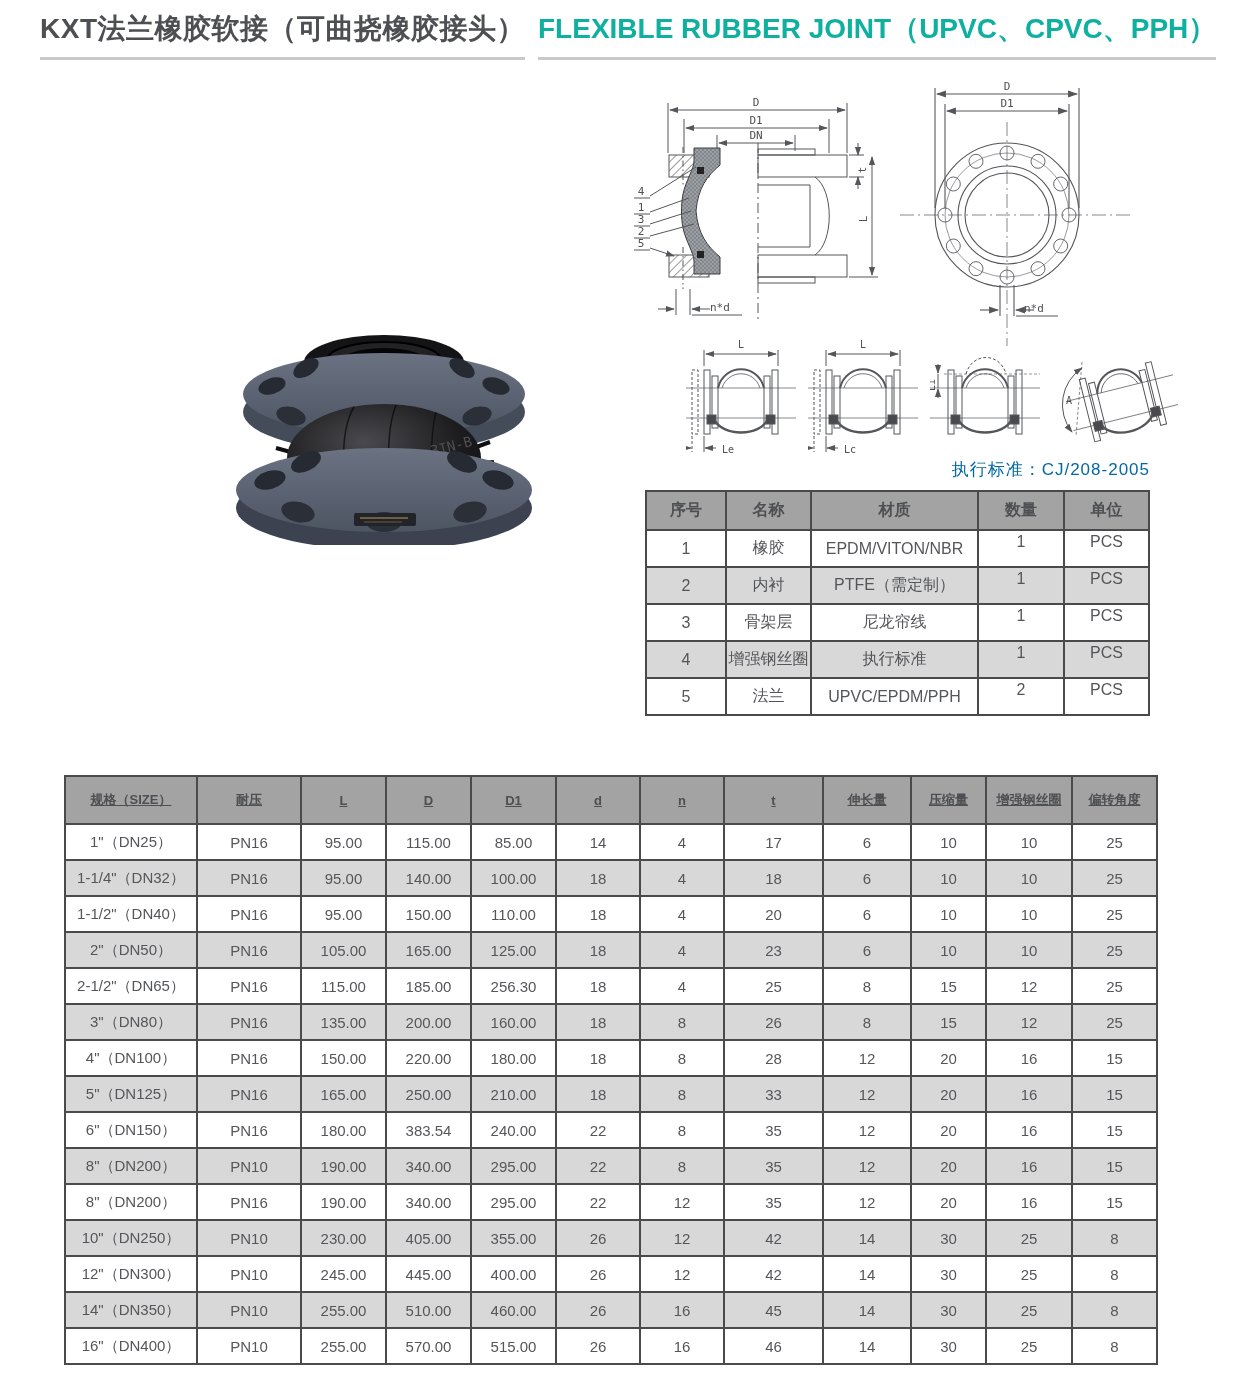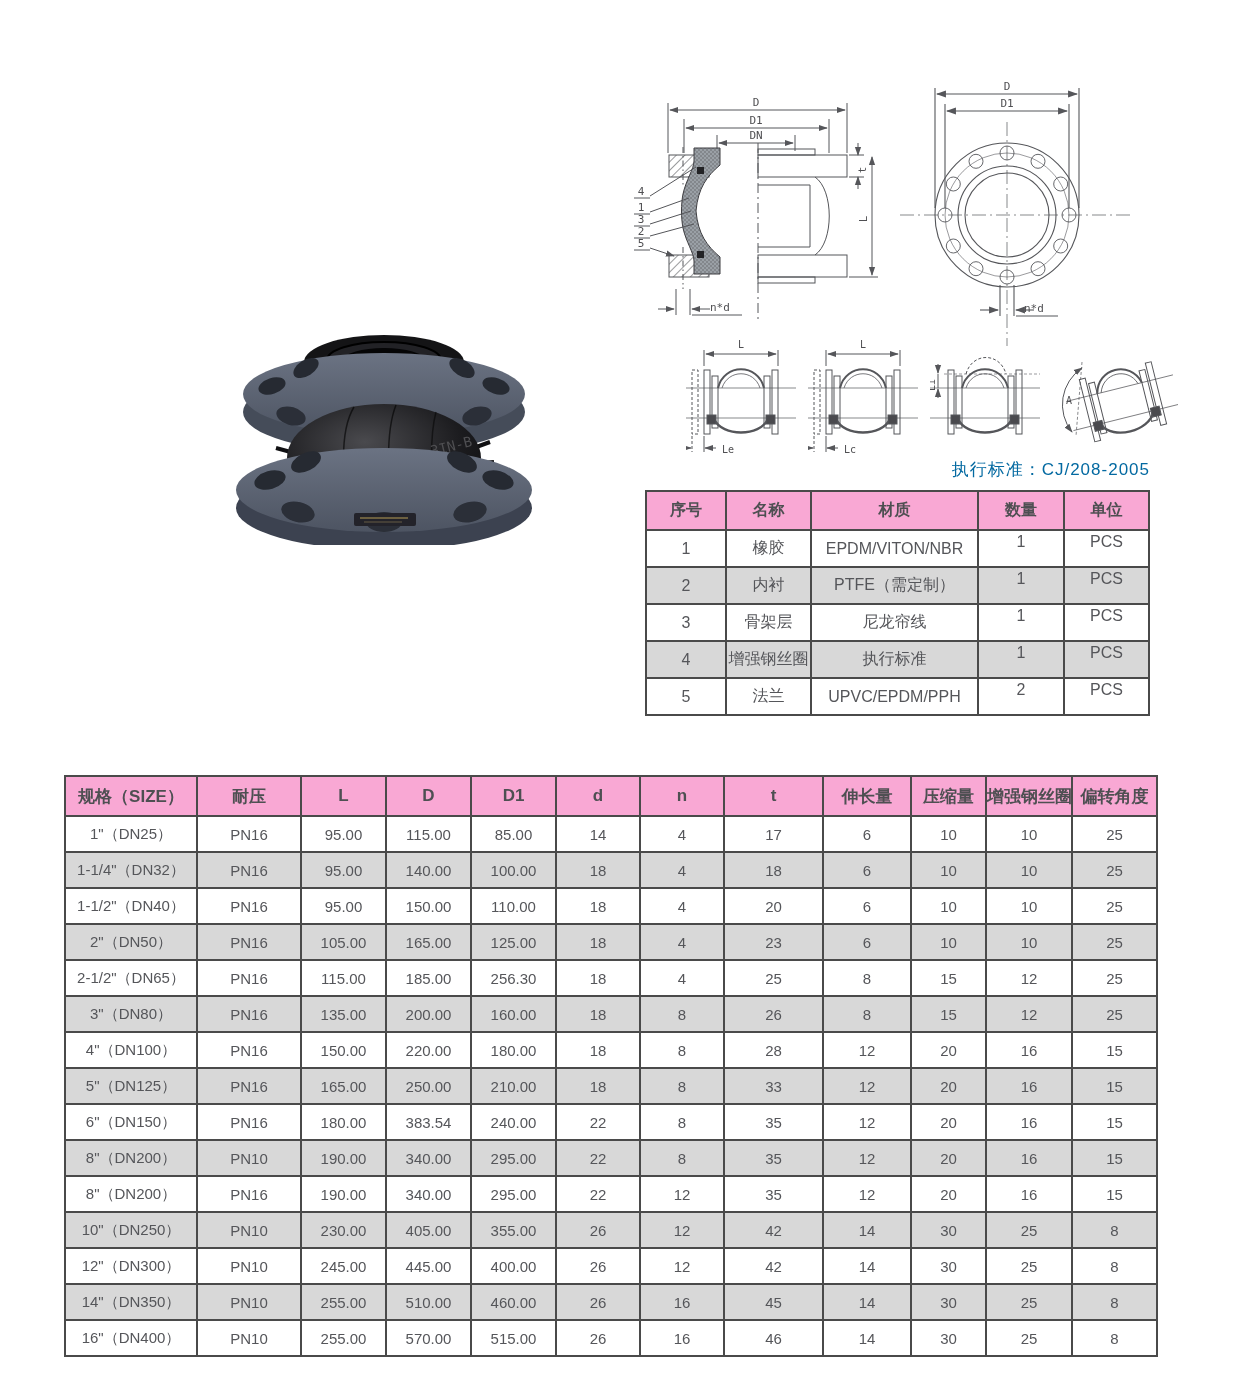--- a/index.html
+++ b/index.html
@@ -19,41 +19,44 @@
   #sectionView { left:610px; top:85px; }
   #frontView   { left:900px; top:78px; }
   .modes { position:absolute; left:686px; top:336px; display:flex; gap:12px; align-items:flex-start; }
 
   .standard { position:absolute; top:458px; right:92px; font-size:17px; color:#0369a1; letter-spacing:1px; }
 
   
   table { border-collapse:collapse; table-layout:fixed; }
   th, td { border:2px solid #4a4a4a; text-align:center; vertical-align:middle;
            overflow:hidden; white-space:nowrap; }
-  thead th { background:#f9a8d4; font-weight:bold; color:#4e4f52; }
+  thead th { background:#a3a3a3; font-weight:bold; color:#4e4f52; }
   tbody tr:nth-child(even) td { background:#d8d8d8; }
   tbody tr:nth-child(odd)  td { background:#ffffff; }
 
   .parts-table { position:absolute; left:645px; top:490px; width:503px; font-size:16px; }
   .parts-table th { height:39px; font-size:16px; }
   .parts-table td { height:37px; }
   .parts-table td:nth-child(4), .parts-table td:nth-child(5) { vertical-align:top; padding-top:2px; }
 
   .spec-table { position:absolute; left:64px; top:775px; width:1092px; font-size:15px; }
-  .spec-table th { height:40px; font-size:17px; }
+  .spec-table th { height:48px; font-size:13px;text-decoration:underline; }
   .spec-table td { height:36px; }
 
   
   #photo { position:absolute; left:236px; top:330px; }
 </style>
 </head>
 <body>
 
 <div class="page">
 
+  <div class="header">
+    <span class="title-cn">KXT法兰橡胶软接（可曲挠橡胶接头）</span><span class="title-en">FLEXIBLE RUBBER JOINT（UPVC、CPVC、PPH）</span>
+  </div>
 
   <svg id="photo" width="296" height="215" viewBox="0 0 296 215">
     <defs>
       <linearGradient id="flangeFace" x1="0" y1="0" x2="0" y2="1">
         <stop offset="0" stop-color="#6b7383"></stop>
           <stop offset="1" stop-color="#4d5462"></stop>
       </linearGradient>
       <radialGradient id="rubberBall" cx="0.4" cy="0.35" r="0.9">
         <stop offset="0" stop-color="#4a4a4e"></stop>
           <stop offset="0.55" stop-color="#1c1c1f"></stop>

